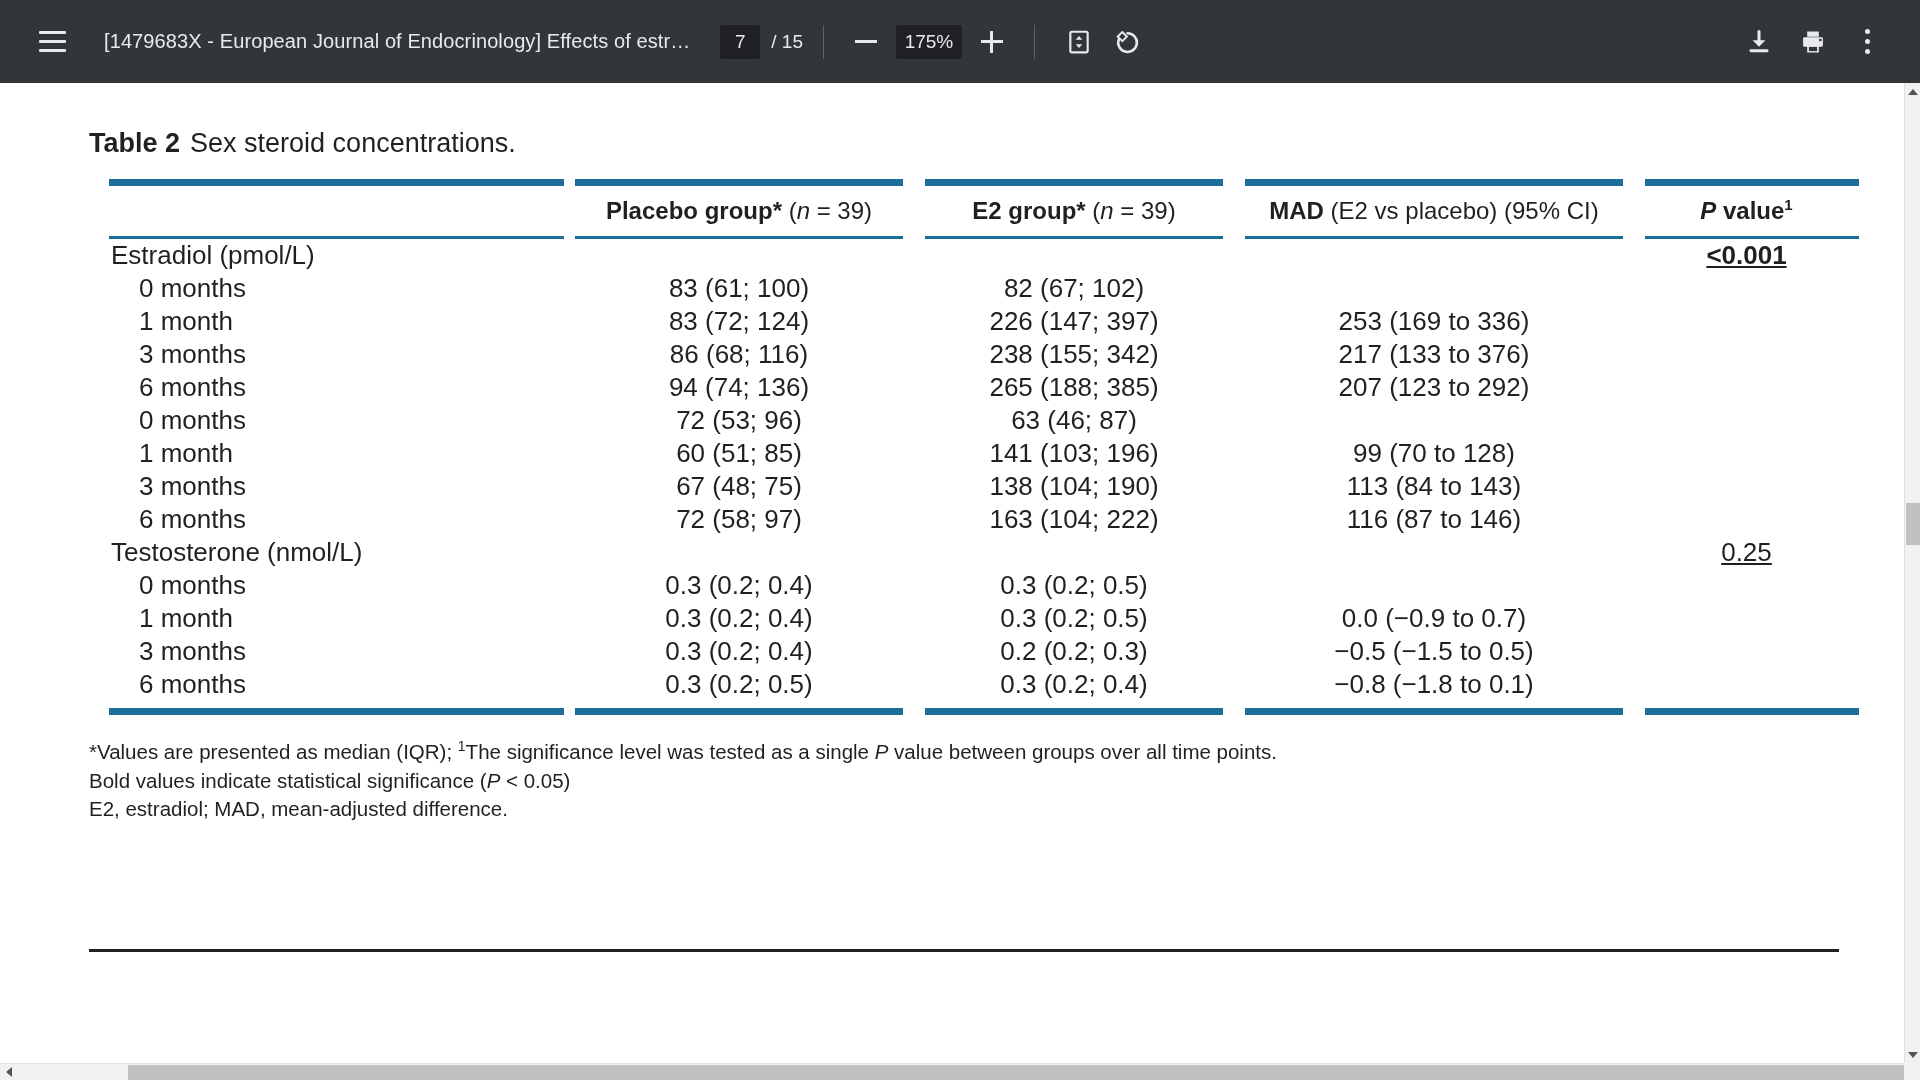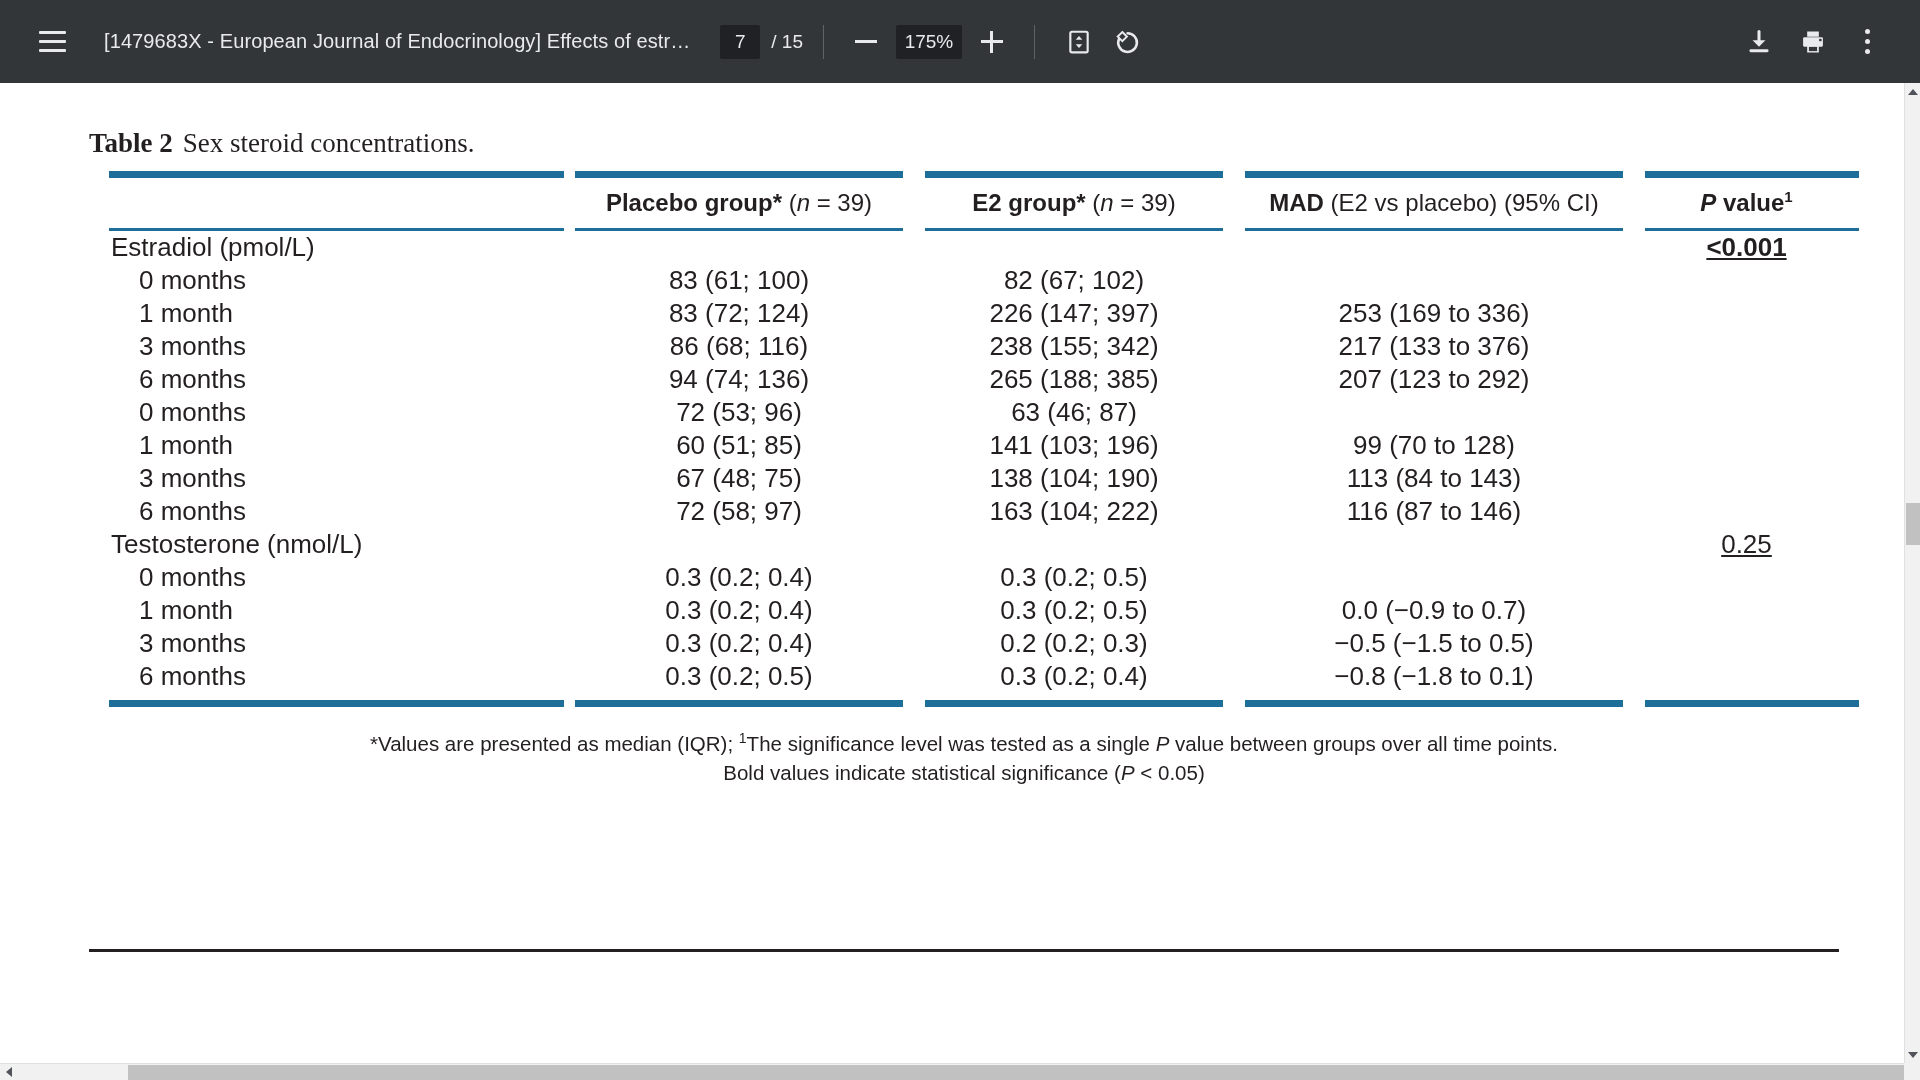--- a/index.html
+++ b/index.html
@@ -115,23 +115,22 @@
   #table-block {
     position: absolute;
     left: 89px; top: 45px;
     width: 1750px;
   }
 
   
   #caption {
     font-size: 27px;
     color: #231f20;
-    margin-bottom: 12px;
+    margin-bottom: 20px;
     white-space: nowrap;
-    font-family: Liberation Serif, serif;
   }
   #caption .cap-label { font-weight: bold; }
   #caption .cap-text { margin-left: 10px; }
 
   
   table.sci {
     border-collapse: collapse;
     width: 1750px;
     table-layout: fixed;
     color: #231f20;
@@ -175,21 +174,21 @@
 
   
   #footnotes {
     margin-top: 22px;
     font-size: 20.5px;
     color: #231f20;
     line-height: 1.40;
   }
   #footnotes .it { font-style: italic; }
   #footnotes .sup { font-size: 14px; vertical-align: super; }
-  #footnotes div { white-space: nowrap; text-align: center; }
+  #footnotes div { white-space: nowrap; }
 
   
   #page-bottom-rule {
     position: absolute;
     left: 89px; top: 866px;
     width: 1750px; height: 3px;
     background: #231f20;
   }
   #journal-url {
     position: absolute;
@@ -520,20 +519,21 @@
             <td class="rulecell sp" style="padding-right:0">
                 <div class="rule-thick"></div>
               </td>
           </tr>
         </tfoot>
       </table>
 
       <div id="footnotes">
         <div><span>*Values are presented as median (IQR); </span><span class="sup">1</span><span>The significance level was tested as a single </span><span class="it">P</span><span> value between groups over all time points.</span></div>
         <div><span>Bold values indicate statistical significance (</span><span class="it">P</span><span> &lt; 0.05)</span></div>
+        <div>E2, estradiol; MAD, mean-adjusted difference.</div>
       </div>
     </div>
 
     <div id="page-bottom-rule"></div>
   </div>
 </div>
 
 <div id="vscroll">
   <div class="arrow-up">
       <span class="tri-up"></span>

